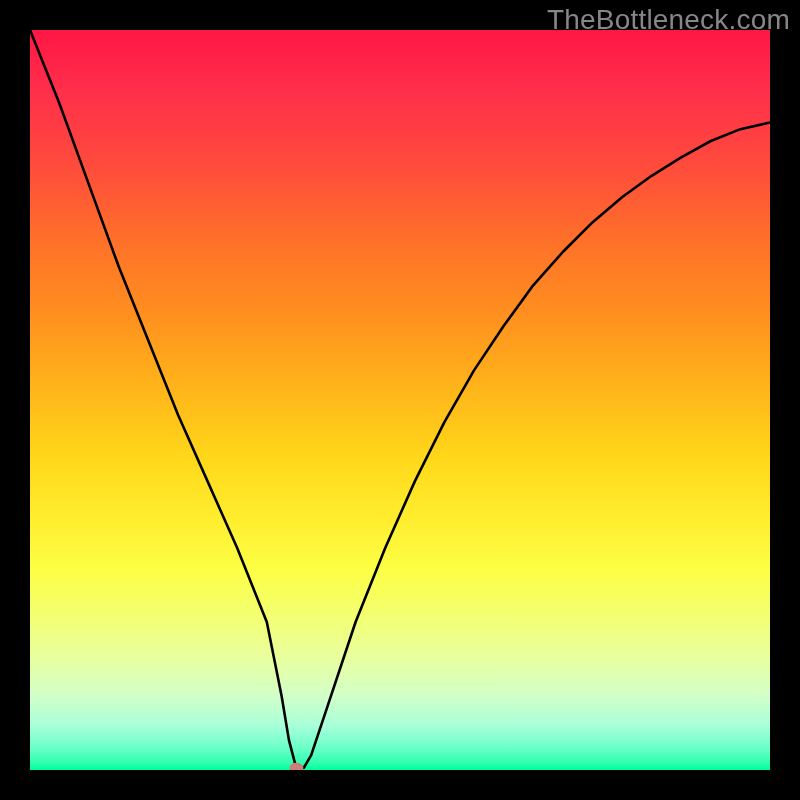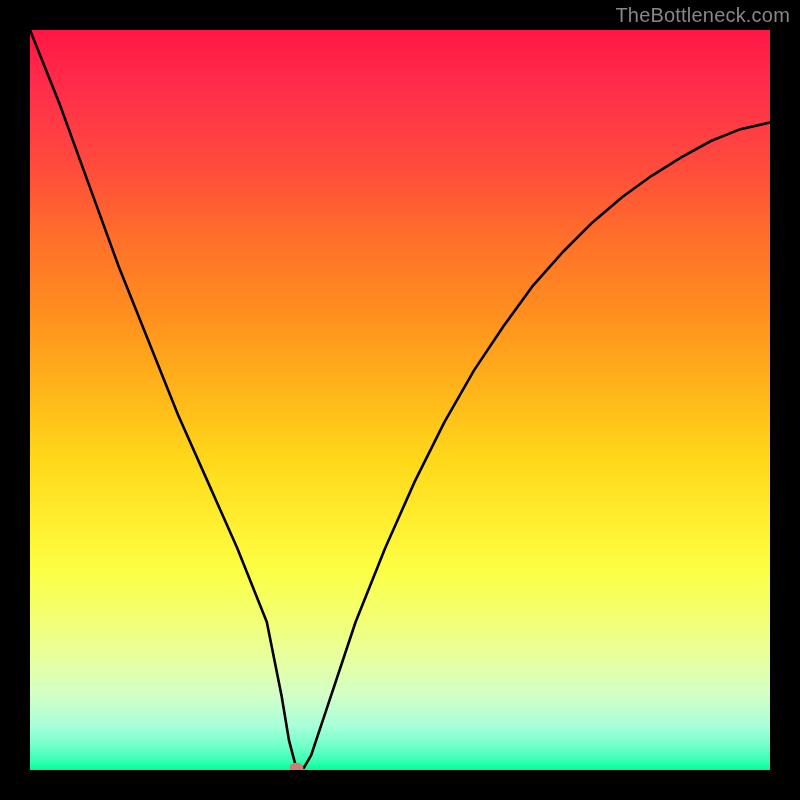--- a/index.html
+++ b/index.html
@@ -48,21 +48,21 @@
     left: 0;
     top: 0;
     width: 740px;
     height: 740px;
   }
   .attribution {
     position: absolute;
     top: 4px;
     right: 10px;
     color: #878787;
-    font-size: 20px;
+    font-size: 28px;
     font-weight: 400;
     letter-spacing: 0.2px;
   }
 </style>
 </head>
 <body>
 
 <div class="outer">
   <div class="plot-area">
     <svg class="plot-svg" viewBox="0 0 740 740" preserveAspectRatio="none">

